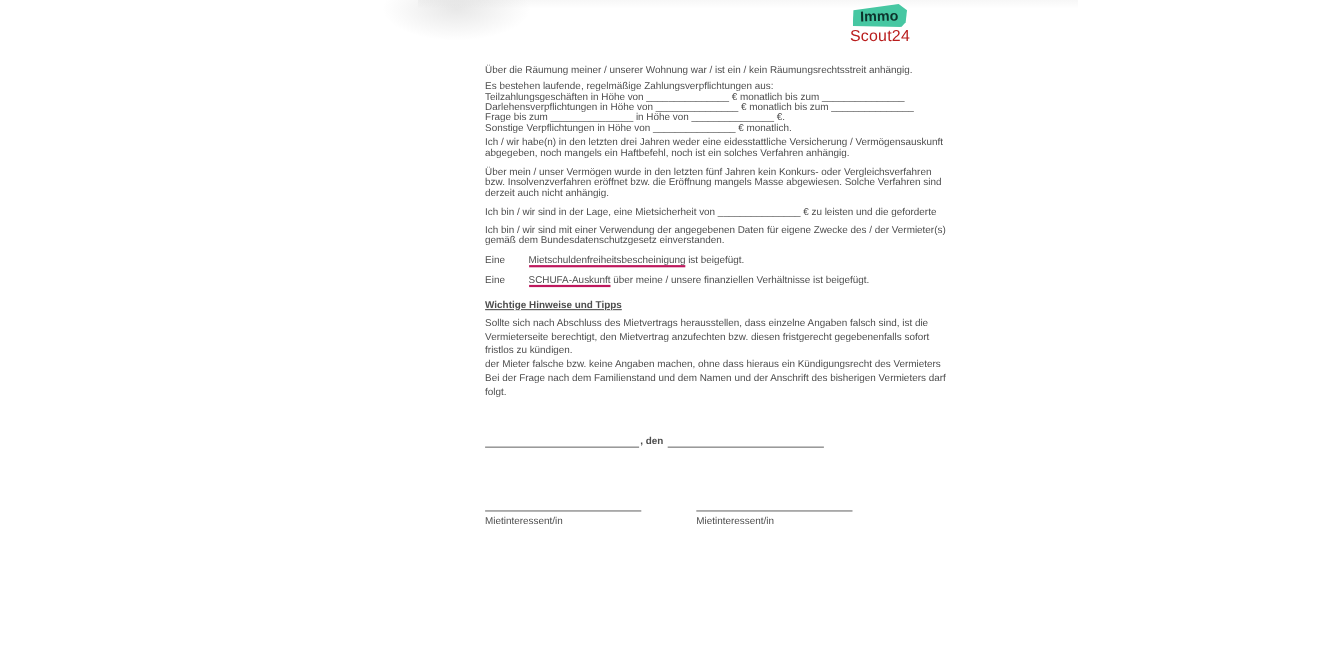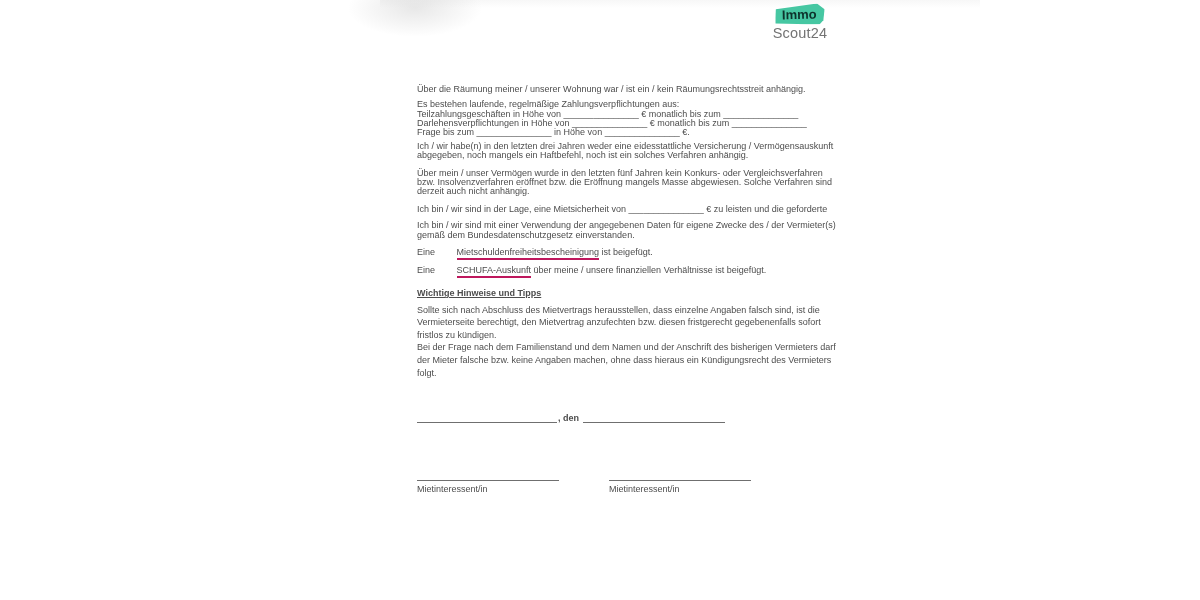--- a/index.html
+++ b/index.html
@@ -18,23 +18,23 @@
     background:linear-gradient(to bottom,rgba(100,100,100,0.05),rgba(100,100,100,0));
     pointer-events:none;
   }
   
   .logo{position:absolute;left:766px;top:4px;width:68px;text-align:center;line-height:1;}
   .logo-chip{
     display:inline-block;background:#46c7a2;color:#0d332c;font-weight:bold;
     font-size:13px;padding:4px 8px 4px 7px;transform:rotate(-1.5deg);
     clip-path:polygon(2% 22%, 85% 0%, 100% 28%, 97% 80%, 89% 100%, 0% 90%);
   }
-  .logo-sub{display:block;margin-top:1px;font-size:14.5px;color:#737373;letter-spacing:0.2px;}
+  .logo-sub{display:block;margin-top:1px;font-size:14.5px;color:#b91c1c;letter-spacing:0.2px;}
   
-  .doc{position:absolute;left:417px;top:0;width:396px;padding-top:85px;font-size:9px;line-height:9.4px;}
+  .doc{position:absolute;left:441px;top:0;width:396px;padding-top:59px;font-size:9px;line-height:9.4px;}
   .doc .line{white-space:nowrap;}
   .p-raeumung{margin:0 0 5.8px 0;}
   .p-zahlung{margin:0 0 4px 0;}
   .p-eidesstatt{margin:0 0 8px 0;}
   .p-insolvenz{margin:0 0 8px 0;}
   .p-mietsicherheit{margin:0 0 7px 0;}
   .p-daten{margin:0 0 8.4px 0;}
   .p-attach1{margin:0 0 8.4px 0;}
   .p-attach2{margin:0 0 13.6px 0;}
   .term{border-bottom:2px solid #be185d;padding-bottom:0.5px;margin-left:19px;}
@@ -65,20 +65,21 @@
 
 <div class="doc">
 
   <p class="p-raeumung line">Über die Räumung meiner / unserer Wohnung war / ist ein / kein Räumungsrechtsstreit anhängig.</p>
 
   <div class="p-zahlung">
     <div class="line">Es bestehen laufende, regelmäßige Zahlungsverpflichtungen aus:</div>
     <div class="line">Teilzahlungsgeschäften in Höhe von _______________ € monatlich bis zum _______________</div>
     <div class="line">Darlehensverpflichtungen in Höhe von _______________ € monatlich bis zum _______________</div>
     <div class="line">Frage bis zum _______________ in Höhe von _______________ €.</div>
+    <div class="line">Sonstige Verpflichtungen in Höhe von _______________ € monatlich.</div>
   </div>
 
   <div class="p-eidesstatt">
     <div class="line">Ich / wir habe(n) in den letzten drei Jahren weder eine eidesstattliche Versicherung / Vermögensauskunft</div>
     <div class="line">abgegeben, noch mangels ein Haftbefehl, noch ist ein solches Verfahren anhängig.</div>
   </div>
 
   <div class="p-insolvenz">
     <div class="line">Über mein / unser Vermögen wurde in den letzten fünf Jahren kein Konkurs- oder Vergleichsverfahren</div>
     <div class="line">bzw. Insolvenzverfahren eröffnet bzw. die Eröffnung mangels Masse abgewiesen. Solche Verfahren sind</div>
@@ -97,22 +98,22 @@
   <div class="p-attach1 line"><span>Eine </span><span class="term">Mietschuldenfreiheitsbescheinigung</span><span> ist beigefügt.</span></div>
 
   <div class="p-attach2 line"><span>Eine </span><span class="term">SCHUFA-Auskunft</span><span> über meine / unsere finanziellen Verhältnisse ist beigefügt.</span></div>
 
   <p class="hints-heading line">Wichtige Hinweise und Tipps</p>
 
   <div class="hints">
     <div class="line">Sollte sich nach Abschluss des Mietvertrags herausstellen, dass einzelne Angaben falsch sind, ist die</div>
     <div class="line">Vermieterseite berechtigt, den Mietvertrag anzufechten bzw. diesen fristgerecht gegebenenfalls sofort</div>
     <div class="line">fristlos zu kündigen.</div>
+    <div class="line">der Mieter falsche bzw. keine Angaben machen, ohne dass hieraus ein Kündigungsrecht des Vermieters</div>
     <div class="line">Bei der Frage nach dem Familienstand und dem Namen und der Anschrift des bisherigen Vermieters darf</div>
-    <div class="line">der Mieter falsche bzw. keine Angaben machen, ohne dass hieraus ein Kündigungsrecht des Vermieters</div>
     <div class="line">folgt.</div>
   </div>
 
   <div class="date-row">
     <span class="blank-line blank-place"></span><span class="den">, den</span><span class="blank-line blank-date"></span>
   </div>
 
   <div class="sig-row">
     <div class="sig-col">
       <div class="sig-rule"></div>

